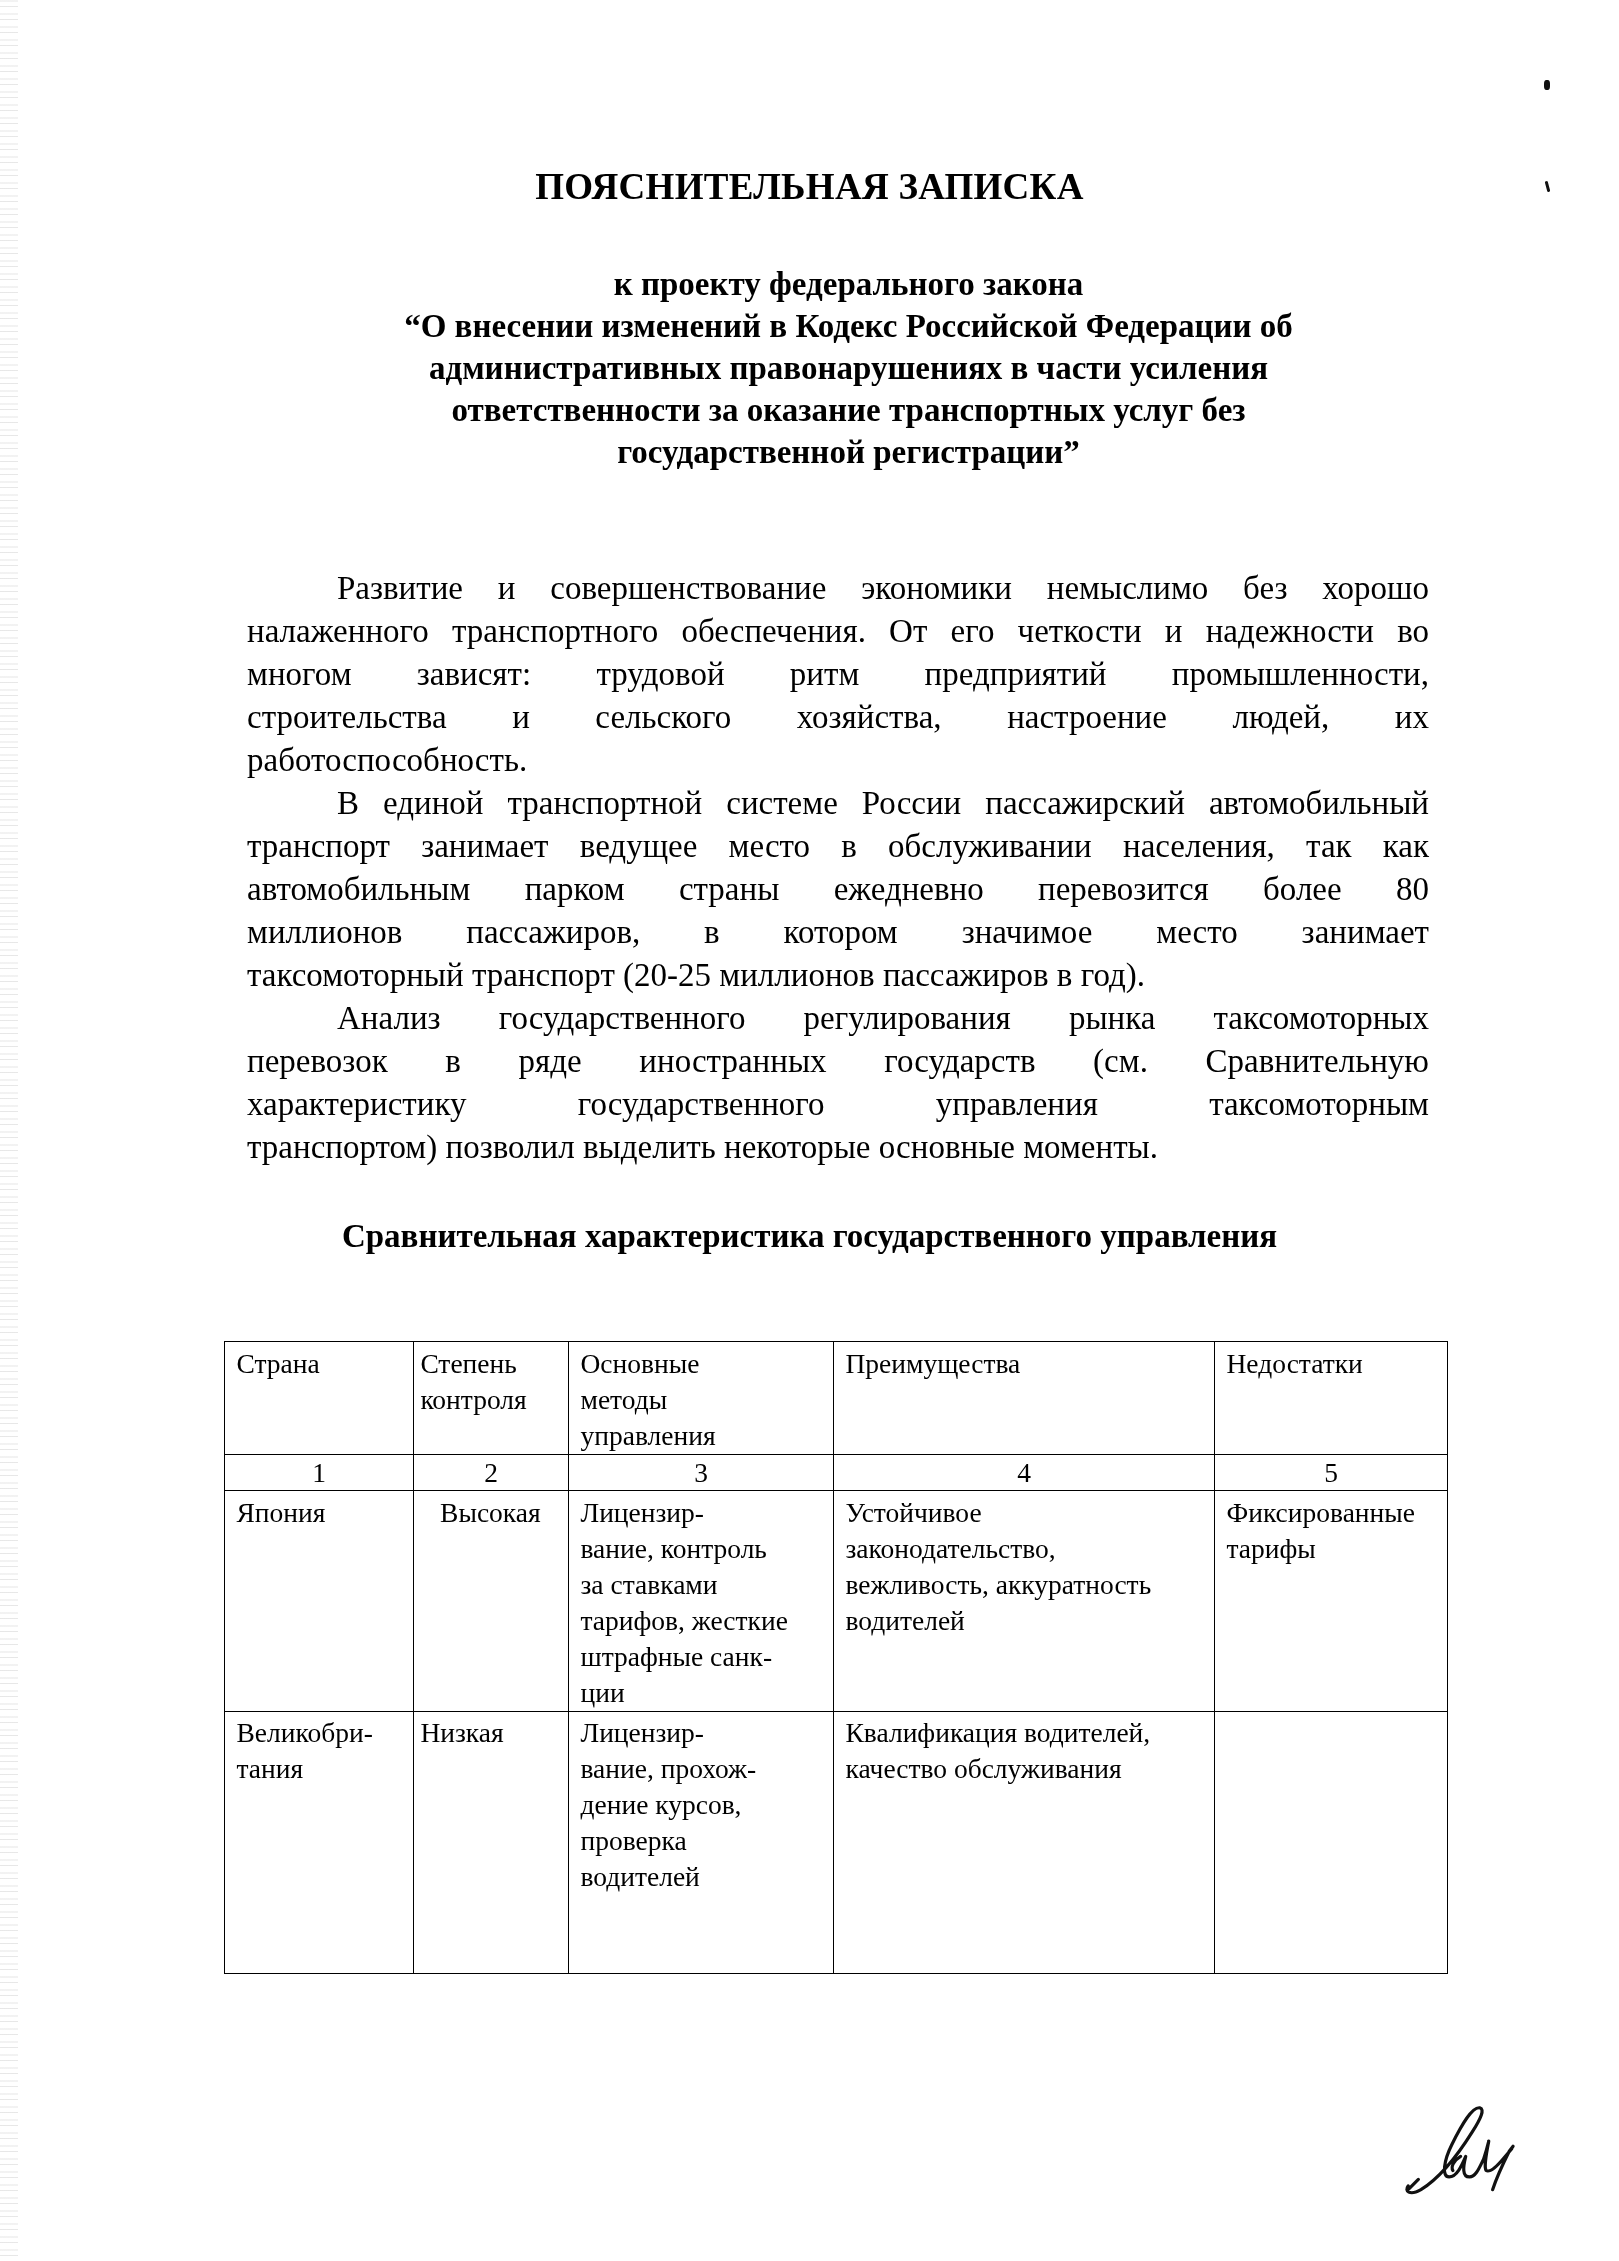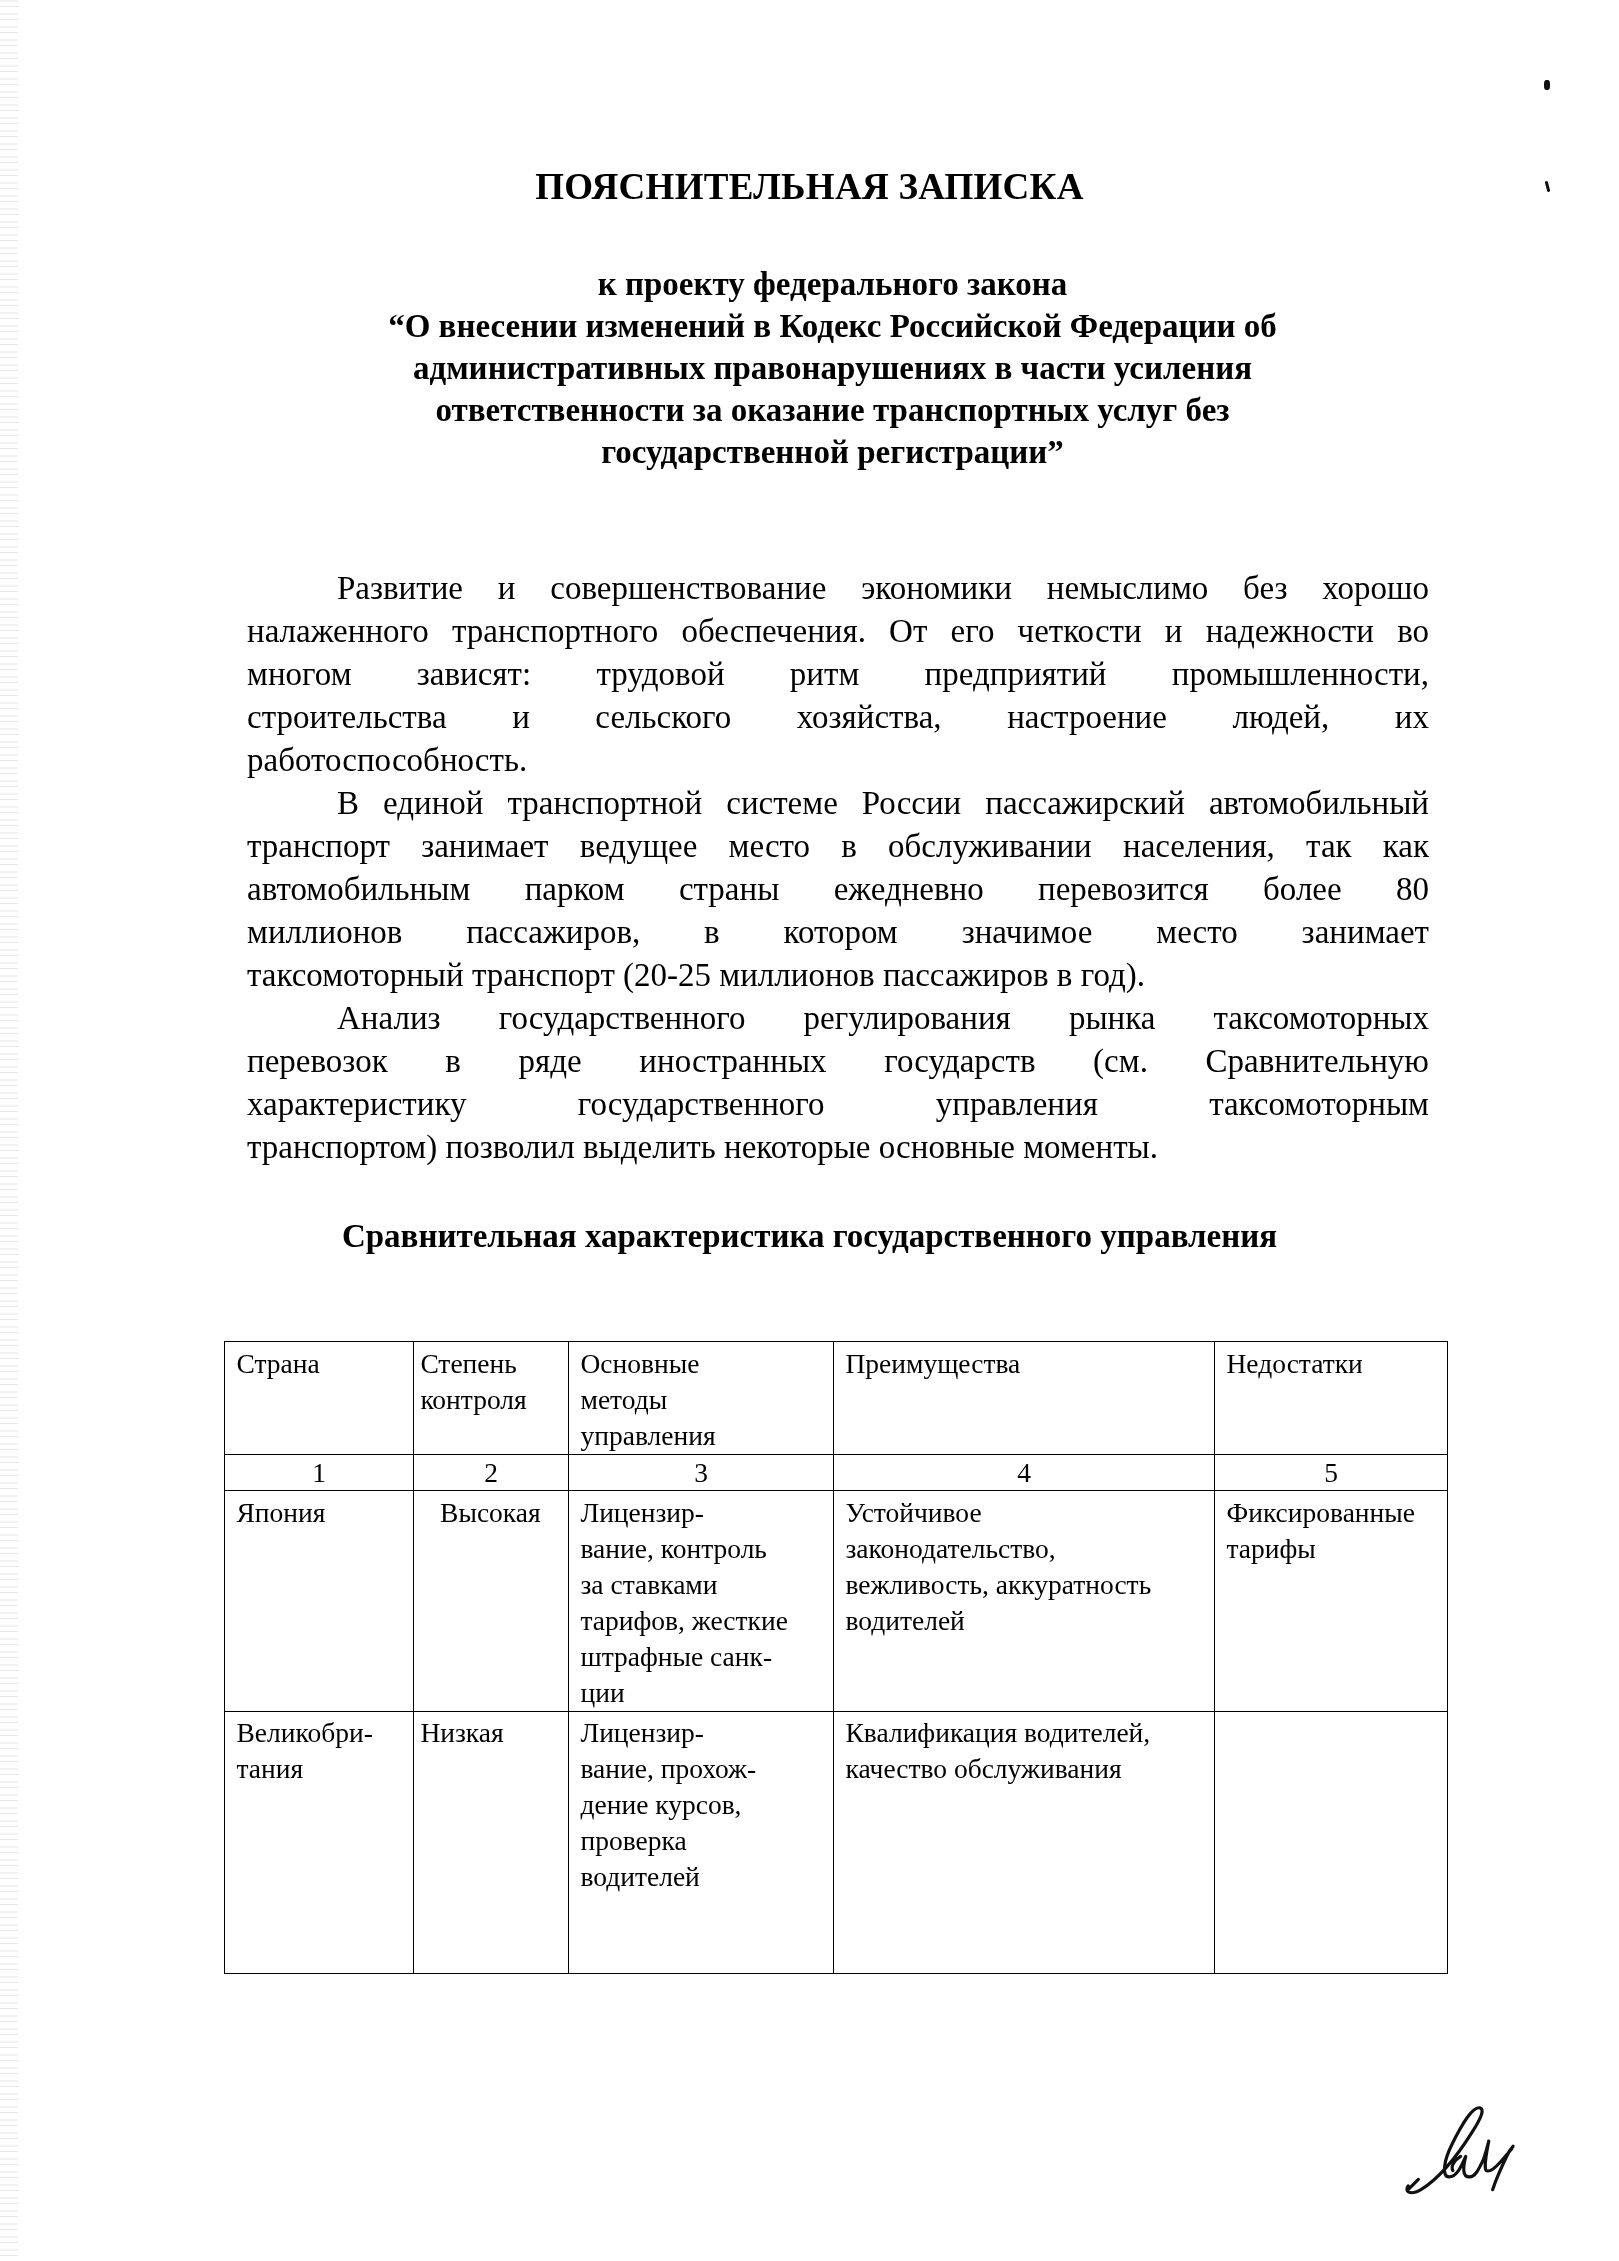--- a/index.html
+++ b/index.html
@@ -4,21 +4,21 @@
 <style>
   html, body { margin: 0; padding: 0; background: #ffffff; }
   body { width: 1619px; height: 2261px; position: relative; overflow: hidden;
          font-family: "Liberation Serif", "DejaVu Serif", serif; color: #000; }
   .scan-edge { position: absolute; left: 0; top: 0; width: 18px; height: 2261px;
     background: repeating-linear-gradient(180deg, #e8e8e8 0 1.9px, #ffffff 1.9px 5.8px, #d4d4d4 5.8px 7px, #ffffff 7px 13px);
     opacity: 0.55; }
   .mark { position: absolute; background: #111; border-radius: 40%; }
   .title { position: absolute; left: 0; width: 1619px; top: 165px; text-align: center;
     font-weight: bold; font-size: 37px; letter-spacing: 0.3px; }
-  .subtitle { position: absolute; left: 301px; width: 1063px; top: 263px; text-align: center;
+  .subtitle { position: absolute; left: 317px; width: 1063px; top: 263px; text-align: center;
     font-weight: bold; font-size: 33px; line-height: 42px; }
   .subtitle div { white-space: nowrap; }
   .body { position: absolute; left: 247px; width: 1182px; top: 567px;
     font-size: 33px; line-height: 43px; text-align: justify; }
   .body p { margin: 0; text-indent: 90px; }
   .body p .line { display: block; text-align: justify; text-align-last: justify; text-indent: 0; }
   .body p .line.first { padding-left: 90px; }
   .body p .line.last { text-align-last: left; }
   .table-title { position: absolute; left: 0; width: 1619px; top: 1214px; text-align: center;
     font-weight: bold; font-size: 33px; line-height: 44px; }

